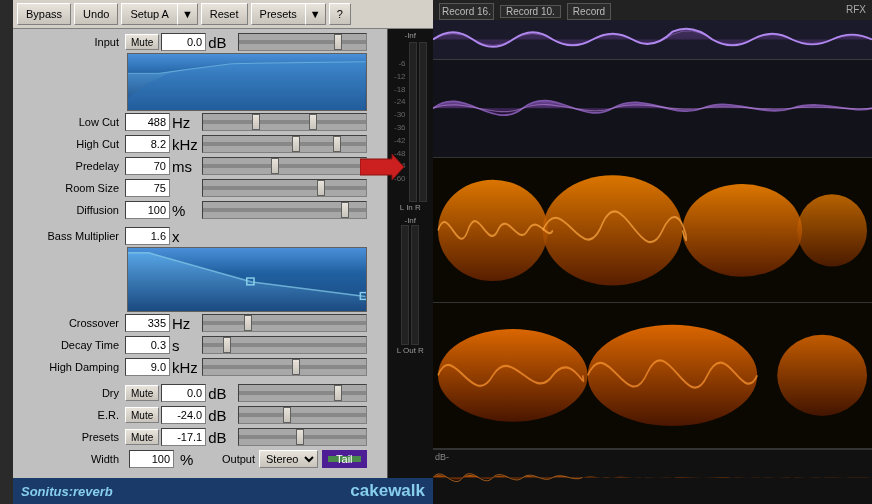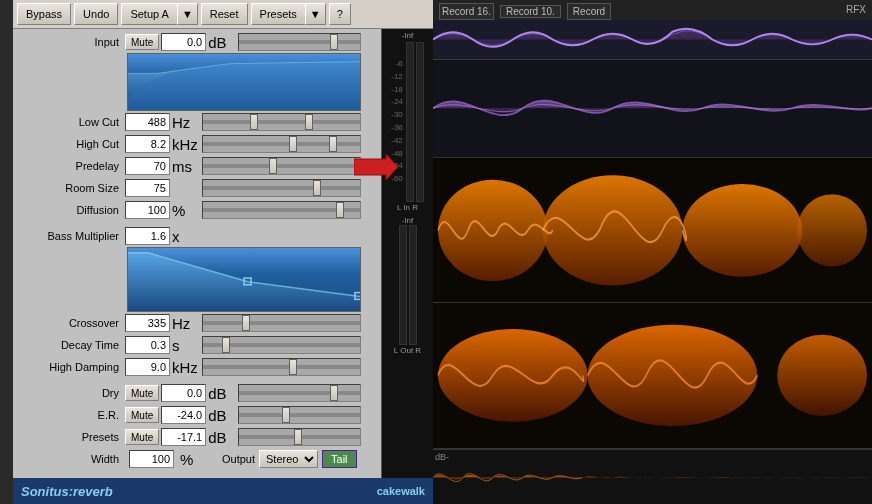--- a/index.html
+++ b/index.html
@@ -200,39 +200,39 @@
       padding: 0 8px;
     }
     .plugin-name {
       color: #87ceeb;
       font-size: 13px;
       font-weight: bold;
       font-style: italic;
     }
     .cakewalk-logo {
       color: #87ceeb;
-      font-size: 11px;
+      font-size: 17px;
       font-weight: bold;
       text-align: center;
     }
 
     .output-select {
       background: linear-gradient(to bottom, #e8e4dc, #c8c4bc);
       border: 1px solid #808080;
       border-top-color: #fff;
       border-left-color: #fff;
       font-size: 11px;
       color: #000;
       padding: 1px 2px;
       height: 18px;
     }
 
     .tail-btn {
       background: #4a8a4a;
-      border: 1px solid #4c1d95;
+      border: 6px solid #4c1d95;
       padding: 2px 8px;
       font-size: 11px;
       color: #fff;
       cursor: pointer;
       height: 18px;
       display: flex;
       align-items: center;
     }
 
     

